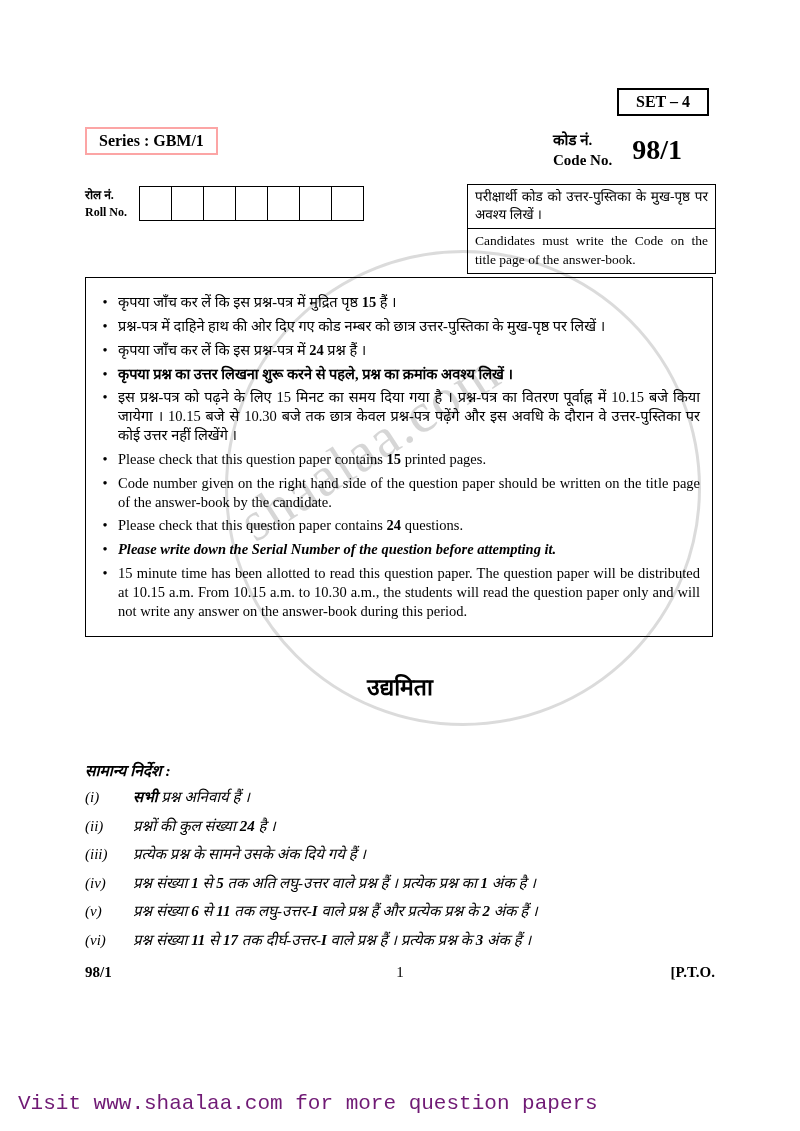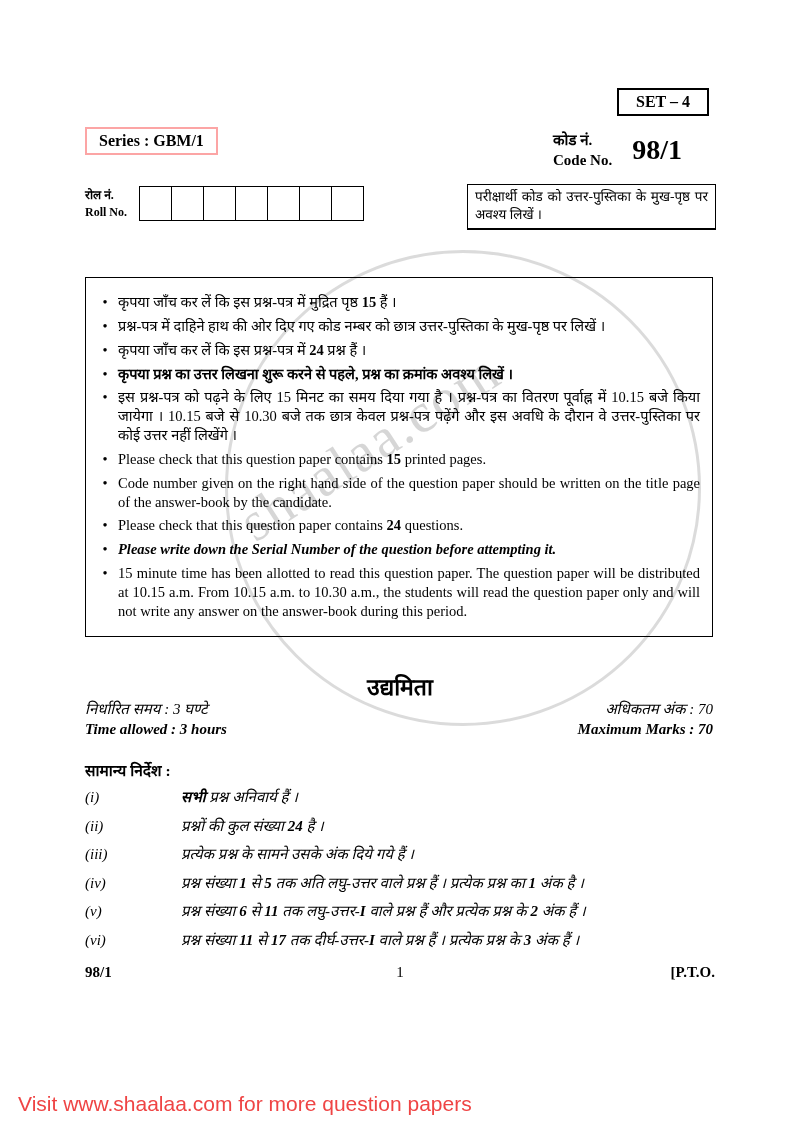--- a/index.html
+++ b/index.html
@@ -59,36 +59,36 @@
   .bullet{width:26px;text-align:center;flex:none;}
   .ntext{flex:1;text-align:justify;}
 
   .title-hi{top:670px;left:0;right:0;text-align:center;font-weight:bold;font-size:23px;}
   .title-en{top:673px;left:0;right:0;text-align:center;font-weight:bold;font-size:17px;letter-spacing:0.5px;}
 
   .meta-row{top:699px;left:85px;right:87px;display:flex;justify-content:space-between;font-size:15px;font-style:italic;line-height:1.35;}
   .meta-right{text-align:right;}
   .meta-bold{font-weight:bold;}
 
-  .gen-heading{top:759px;left:85px;font-weight:bold;font-size:15.5px;}
+  .gen-heading{top:759px;left:85px;font-weight:bold;font-style:italic;font-size:15.5px;}
 
   .instructions{top:788px;left:85px;right:80px;font-style:italic;font-size:15px;}
   .iitem{display:flex;margin-bottom:9px;line-height:1.3;}
   .ilabel{width:48px;flex:none;}
-  .itext{flex:1;margin-left:48px;}
+  .itext{flex:1;}
 
   .page-footer{top:964px;left:85px;right:85px;display:flex;font-size:15px;}
   .pf-left{flex:1;font-weight:bold;}
   .pf-center{flex:1;text-align:center;}
   .pf-right{flex:1;text-align:right;font-weight:bold;}
 
   .bottom-caption{
     top:1092px;left:18px;
-    font-family:Liberation Sans, sans-serif;
-    font-size:21px;color:#ef4444;
+    font-family:Liberation Mono, monospace;
+    font-size:21px;color:#701a75;
   }
 </style>
 </head>
 <body>
 
 <div class="paper">
 
   <div class="wm-circle"></div>
   <div class="wm-text">shaalaa.com</div>
 
@@ -115,20 +115,21 @@
       <span class="roll-cell"></span>
       <span class="roll-cell"></span>
       <span class="roll-cell"></span>
       <span class="roll-cell"></span>
       <span class="roll-cell"></span>
     </div>
   </div>
 
   <div class="abs z candidate-box">
     <div class="candidate-hi">परीक्षार्थी कोड को उत्तर-पुस्तिका के मुख-पृष्ठ पर अवश्य लिखें ।</div>
+    <div class="candidate-en">Candidates must write the Code on the title page of the answer-book.</div>
   </div>
 
   <div class="abs z notice-box">
     <div class="nitem">
       <span class="bullet">•</span>
       <div class="ntext"><span>कृपया जाँच कर लें कि इस प्रश्न-पत्र में मुद्रित पृष्ठ </span><span style="font-weight: bold;">15</span><span> हैं ।</span></div>
     </div>
     <div class="nitem">
       <span class="bullet">•</span>
       <div class="ntext"><span>प्रश्न-पत्र में दाहिने हाथ की ओर दिए गए कोड नम्बर को छात्र उत्तर-पुस्तिका के मुख-पृष्ठ पर लिखें ।</span></div>
@@ -162,30 +163,20 @@
       <div class="ntext"><span style="font-weight: bold; font-style: italic;">Please write down the Serial Number of the question before attempting it.</span></div>
     </div>
     <div class="nitem">
       <span class="bullet">•</span>
       <div class="ntext"><span>15 minute time has been allotted to read this question paper. The question paper will be distributed at 10.15 a.m. From 10.15 a.m. to 10.30 a.m., the students will read the question paper only and will not write any answer on the answer-book during this period.</span></div>
     </div>
   </div>
 
   <div class="abs z title-hi">उद्यमिता</div>
 
-  <div class="abs z meta-row">
-    <div class="meta-left">
-      <div>निर्धारित समय : 3 घण्टे</div>
-      <div class="meta-bold">Time allowed : 3 hours</div>
-    </div>
-    <div class="meta-right">
-      <div>अधिकतम अंक : 70</div>
-      <div class="meta-bold">Maximum Marks : 70</div>
-    </div>
-  </div>
 
   <div class="abs z gen-heading">सामान्य निर्देश :</div>
 
   <div class="abs z instructions">
     <div class="iitem">
       <span class="ilabel">(i)</span>
       <div class="itext"><span style="font-weight: bold;">सभी</span><span> प्रश्न अनिवार्य हैं ।</span></div>
     </div>
     <div class="iitem">
       <span class="ilabel">(ii)</span>

